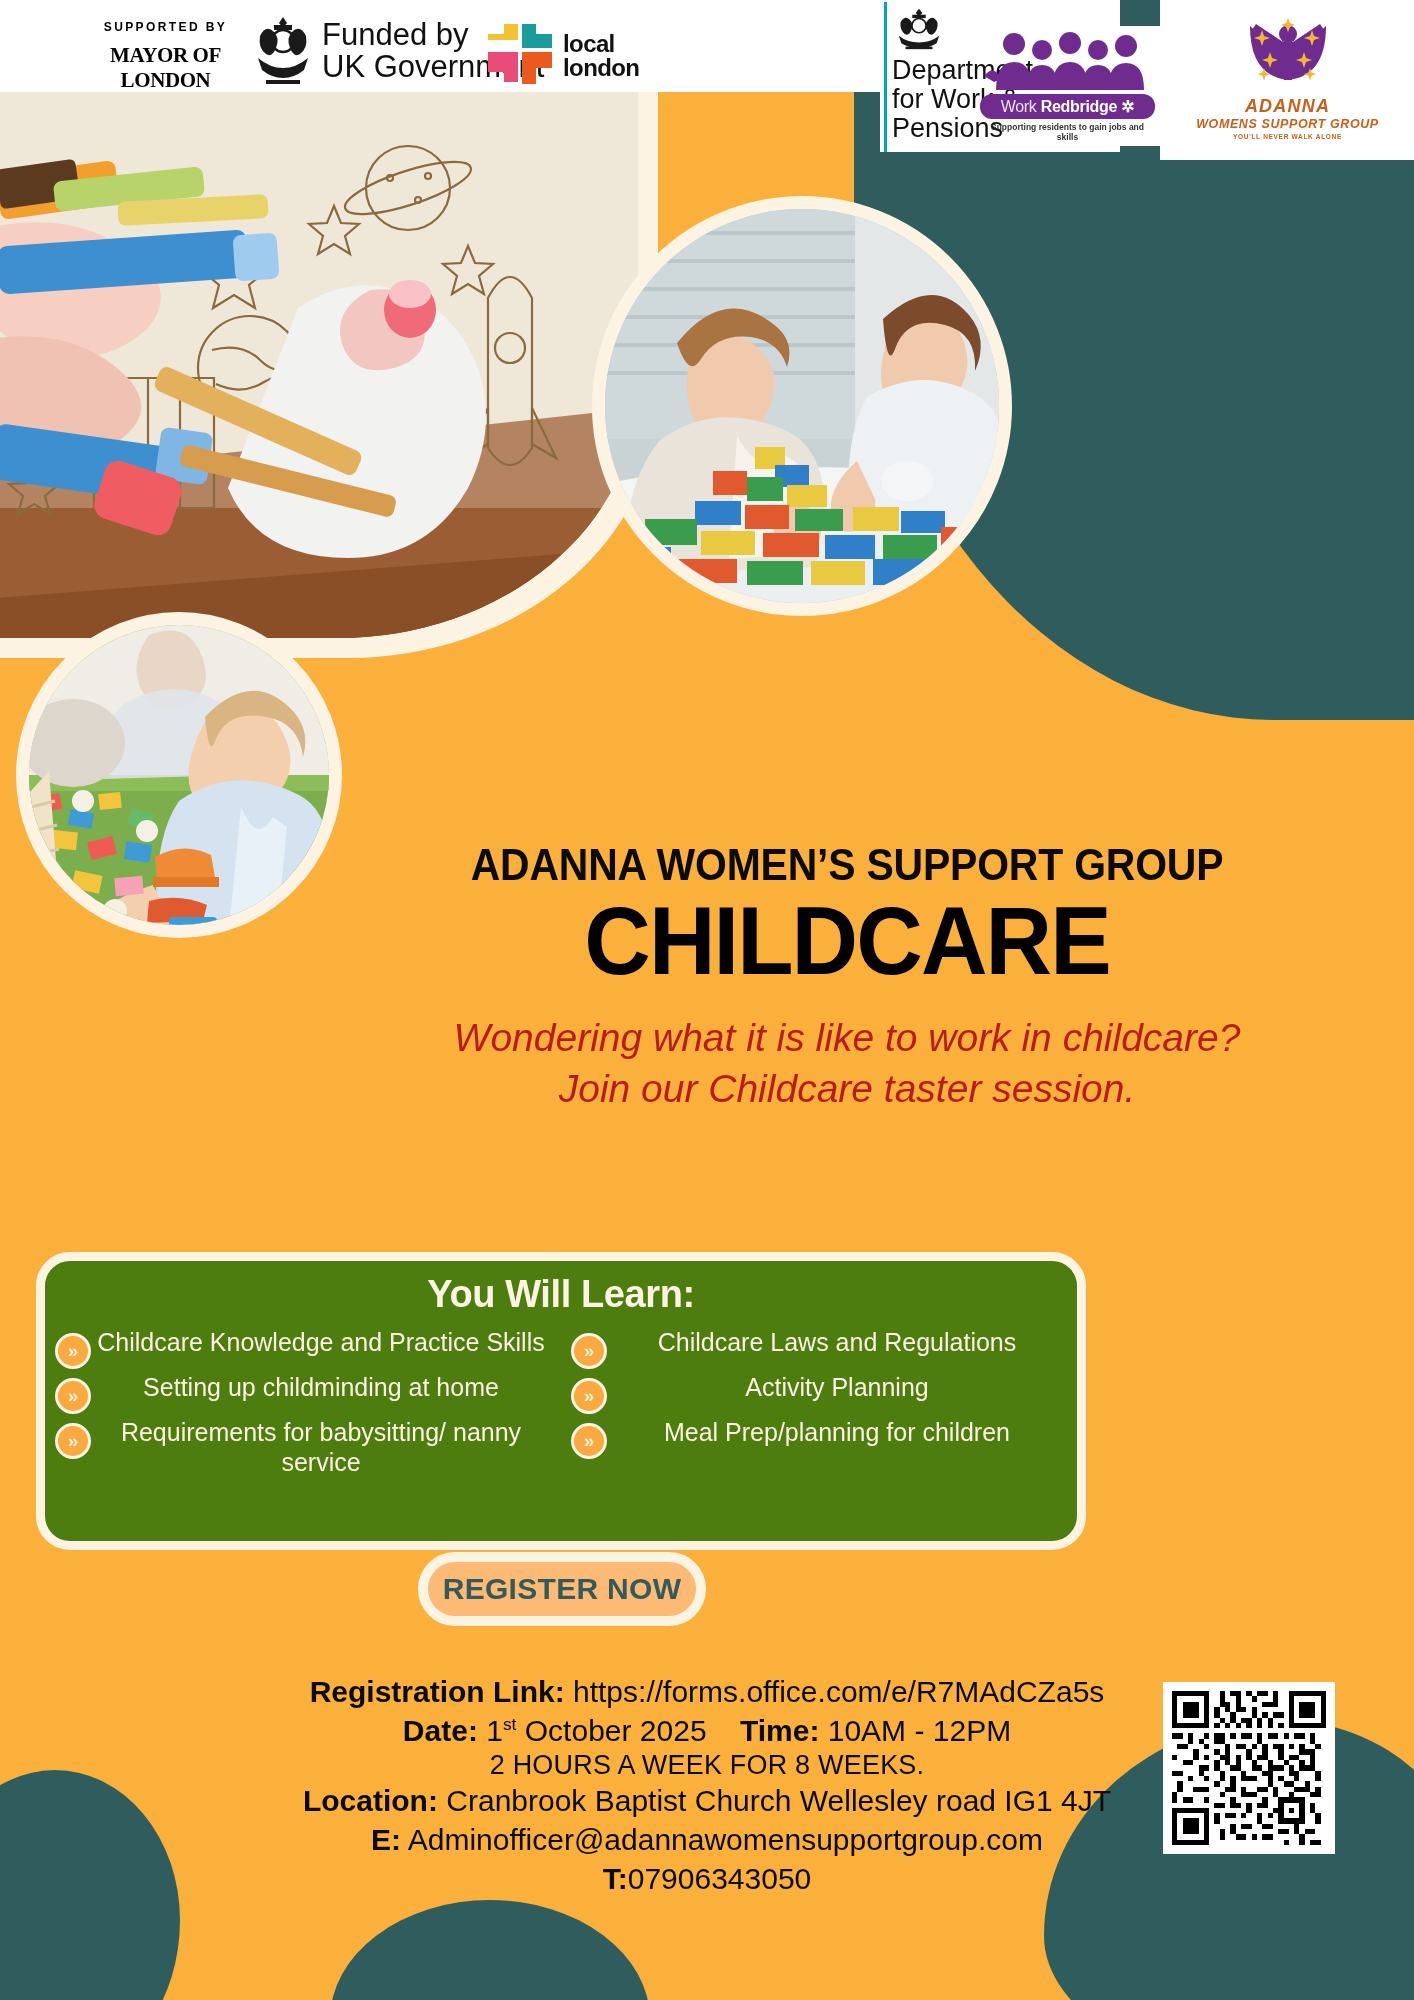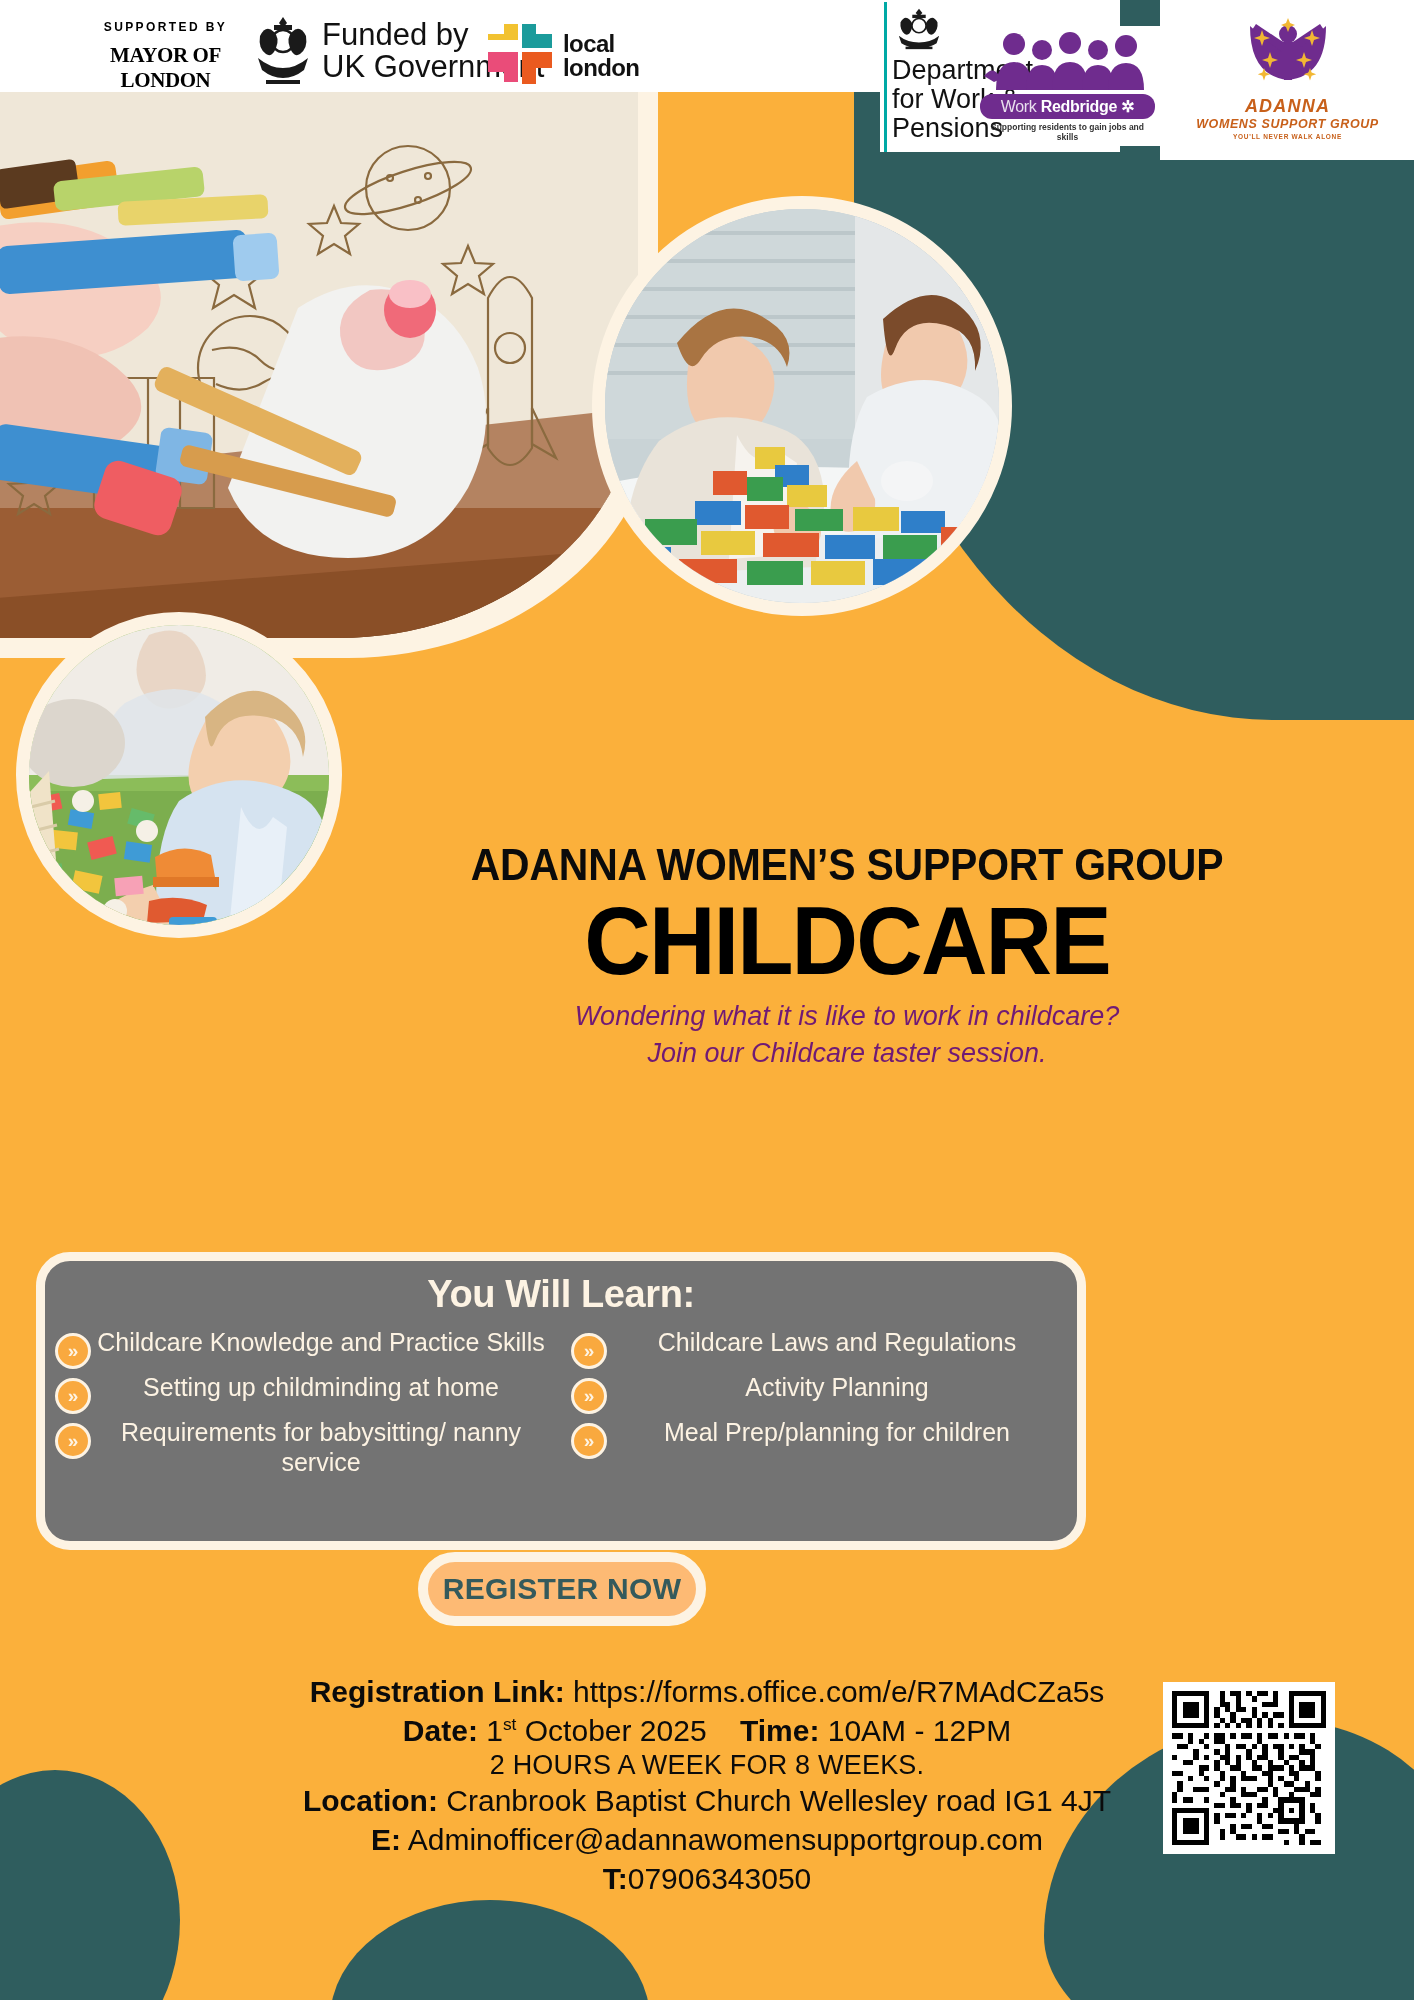--- a/index.html
+++ b/index.html
@@ -95,29 +95,29 @@
   .org-title{
     font-size:44px;font-weight:bold;color:#0b0b0b;letter-spacing:-0.2px;
     font-family:"Liberation Sans",sans-serif;transform:scaleX(0.93);transform-origin:center;
     white-space:nowrap;
   }
   .big-title{
     font-size:96px;font-weight:bold;color:#000;letter-spacing:-2px;line-height:1.02;margin-top:2px;
     transform:scaleX(0.96);transform-origin:center;
   }
   .tagline{
-    font-size:27px;font-style:italic;color:#701a75;line-height:1.22;margin-top:10px;
+    font-size:39px;font-style:italic;color:#b91c1c;line-height:1.22;margin-top:24px;
     font-family:"Liberation Sans",sans-serif;
   }
   .tagline .l2{display:block;margin-top:4px;}
 
   
   .green-panel{
     position:absolute;left:36px;top:1252px;width:1050px;height:298px;
-    background:#737373;border-radius:34px;z-index:22;
+    background:#4d7c0f;border-radius:34px;z-index:22;
     border:9px solid #fdf3e3;box-sizing:border-box;
     box-shadow:0 0 0 0 rgba(0,0,0,0);
   }
   .panel-title{
     text-align:center;color:#fdf3e3;font-size:38px;font-weight:bold;margin-top:12px;letter-spacing:-0.4px;
   }
   .bullets{display:flex;margin-top:10px;}
   .col{width:50%;}
   .b-row{display:flex;align-items:flex-start;padding:2px 10px 2px 10px;}
   .b-ico{

